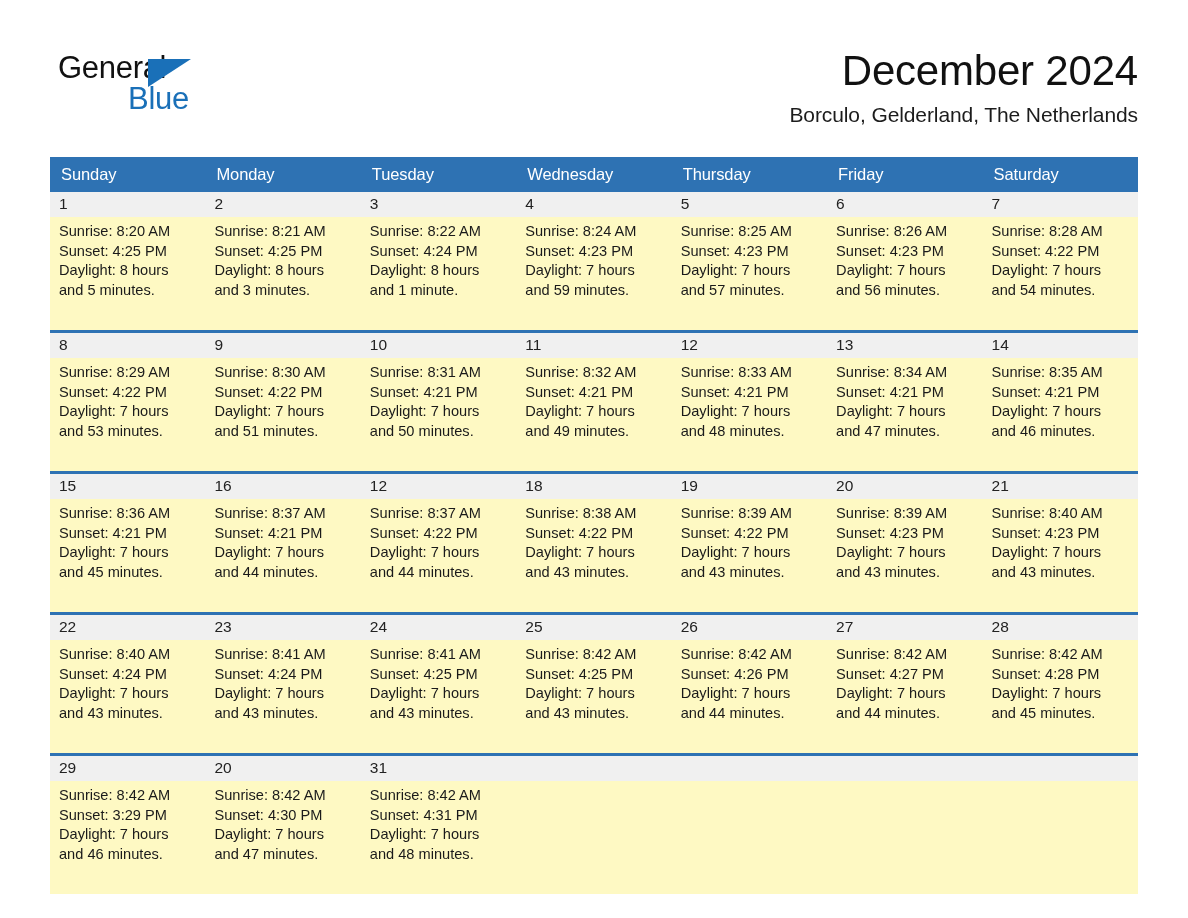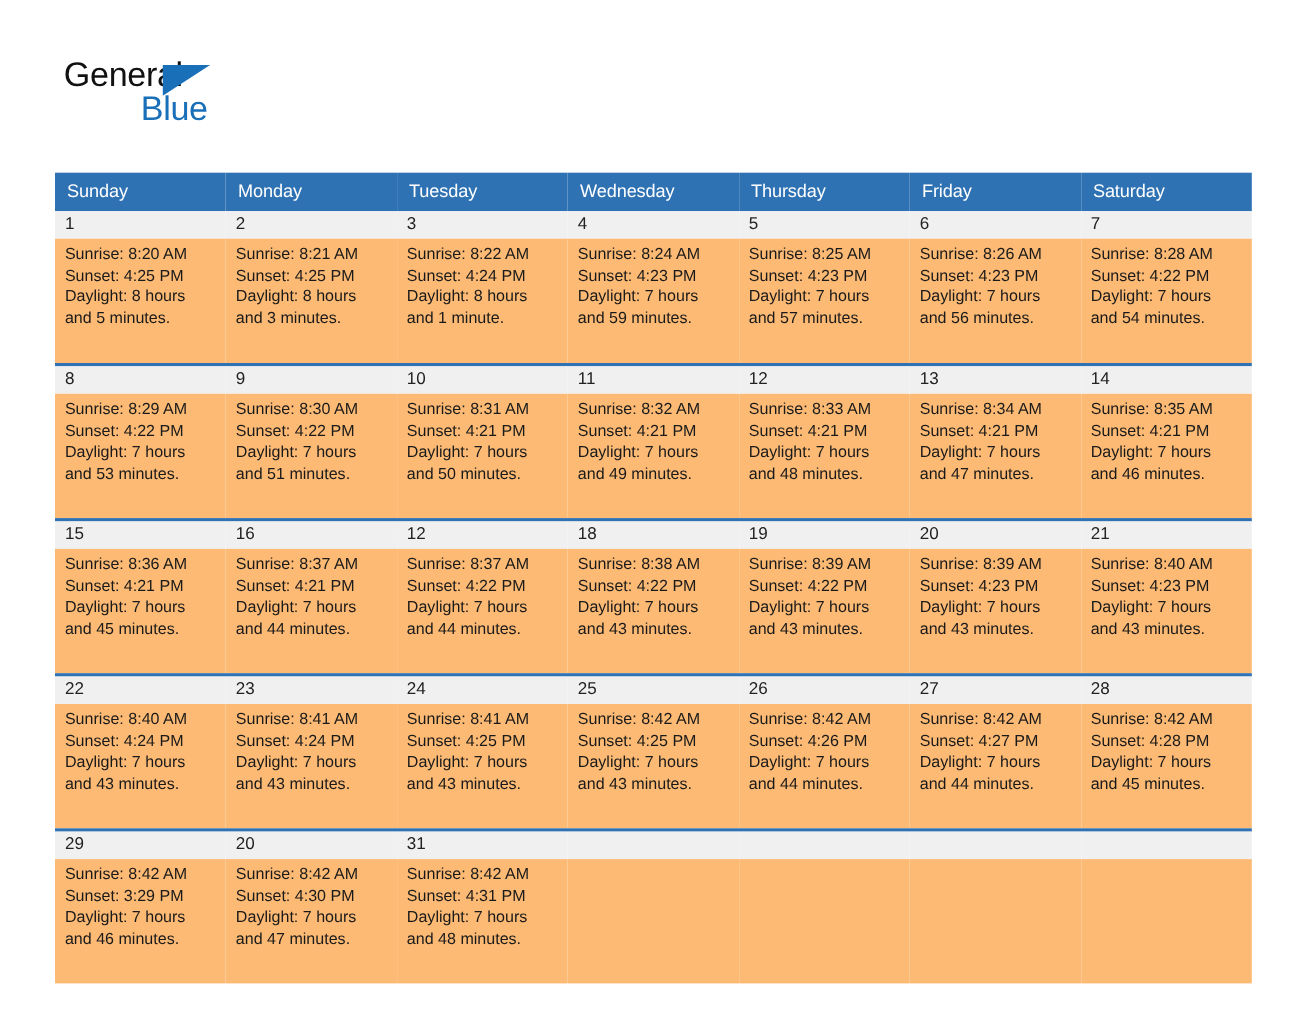--- a/index.html
+++ b/index.html
@@ -128,21 +128,21 @@
   .num-row td {
     background: #f0f0f0;
     padding: 3px 0 4px 9px;
     font-size: 15.5px;
     color: #222222;
     height: 18px;
     vertical-align: top;
   }
 
   .body-row td {
-    background: #fdba74;
+    background: #fef9c3;
     padding: 5px 10px 14px 9px;
     font-size: 14.6px;
     line-height: 19.6px;
     color: #1a1a1a;
     vertical-align: top;
     height: 94px;
   }
 
   .line { white-space: nowrap; }
 </style>
@@ -152,20 +152,24 @@
 <div class="page">
 
   <div class="header">
 
     <div class="brand">
       <span class="brand-line1">General</span>
       <span class="brand-tri"></span>
       <span class="brand-line2">Blue</span>
     </div>
 
+    <div class="titles">
+      <div class="cal-title">December 2024</div>
+      <div class="cal-subtitle">Borculo, Gelderland, The Netherlands</div>
+    </div>
 
   </div>
 
   <table class="calendar">
     <thead>
       <tr>
         <th>Sunday</th>
         <th>Monday</th>
         <th>Tuesday</th>
         <th>Wednesday</th>

